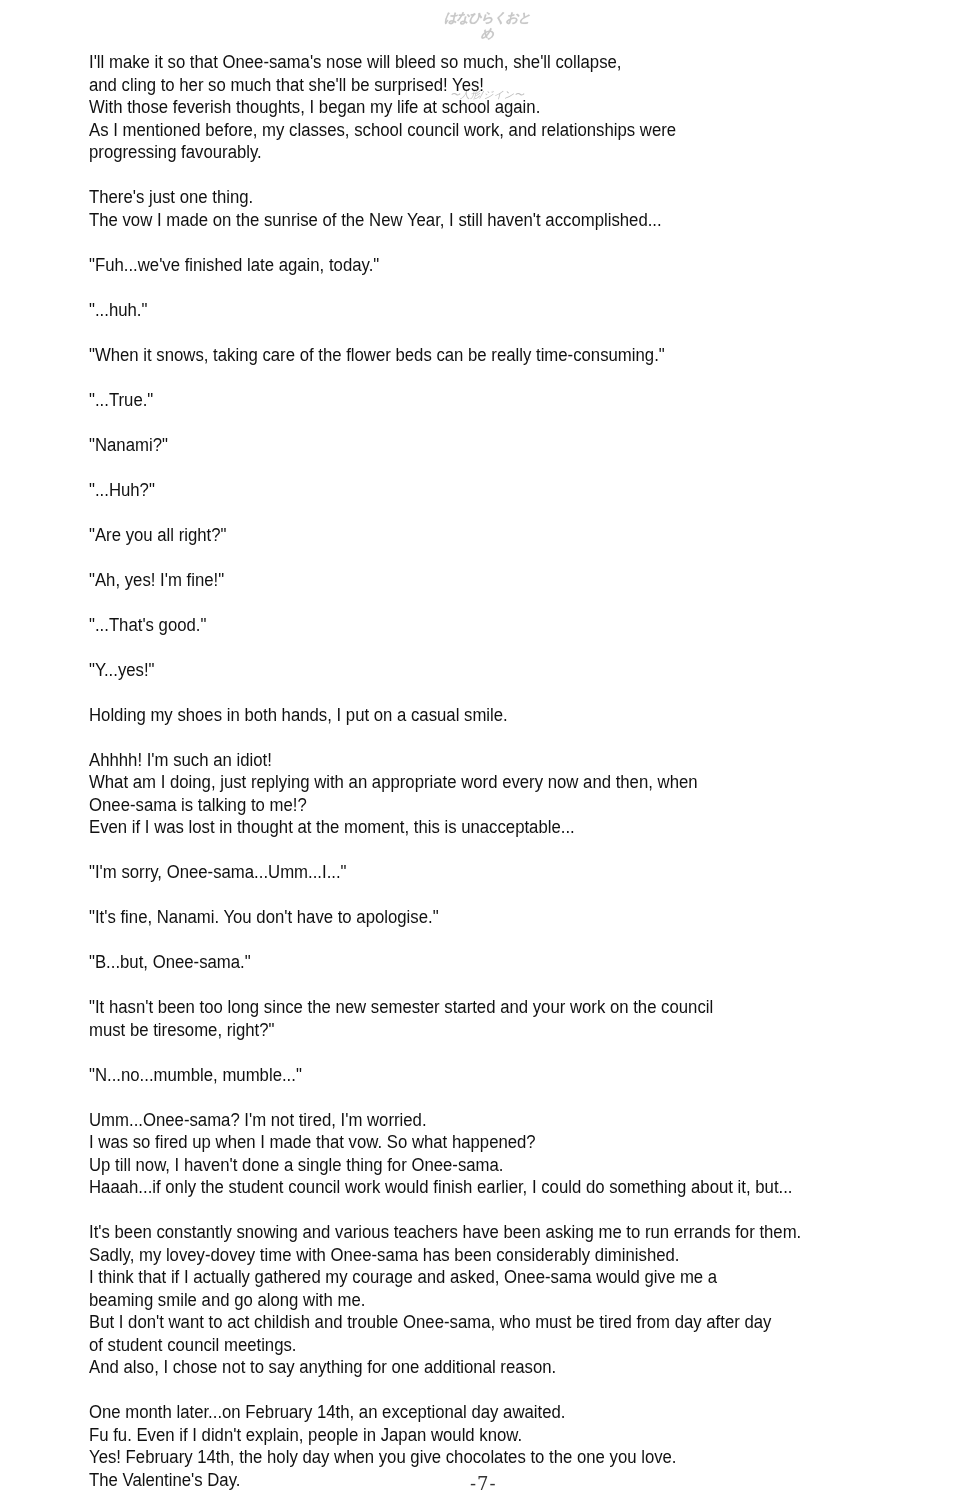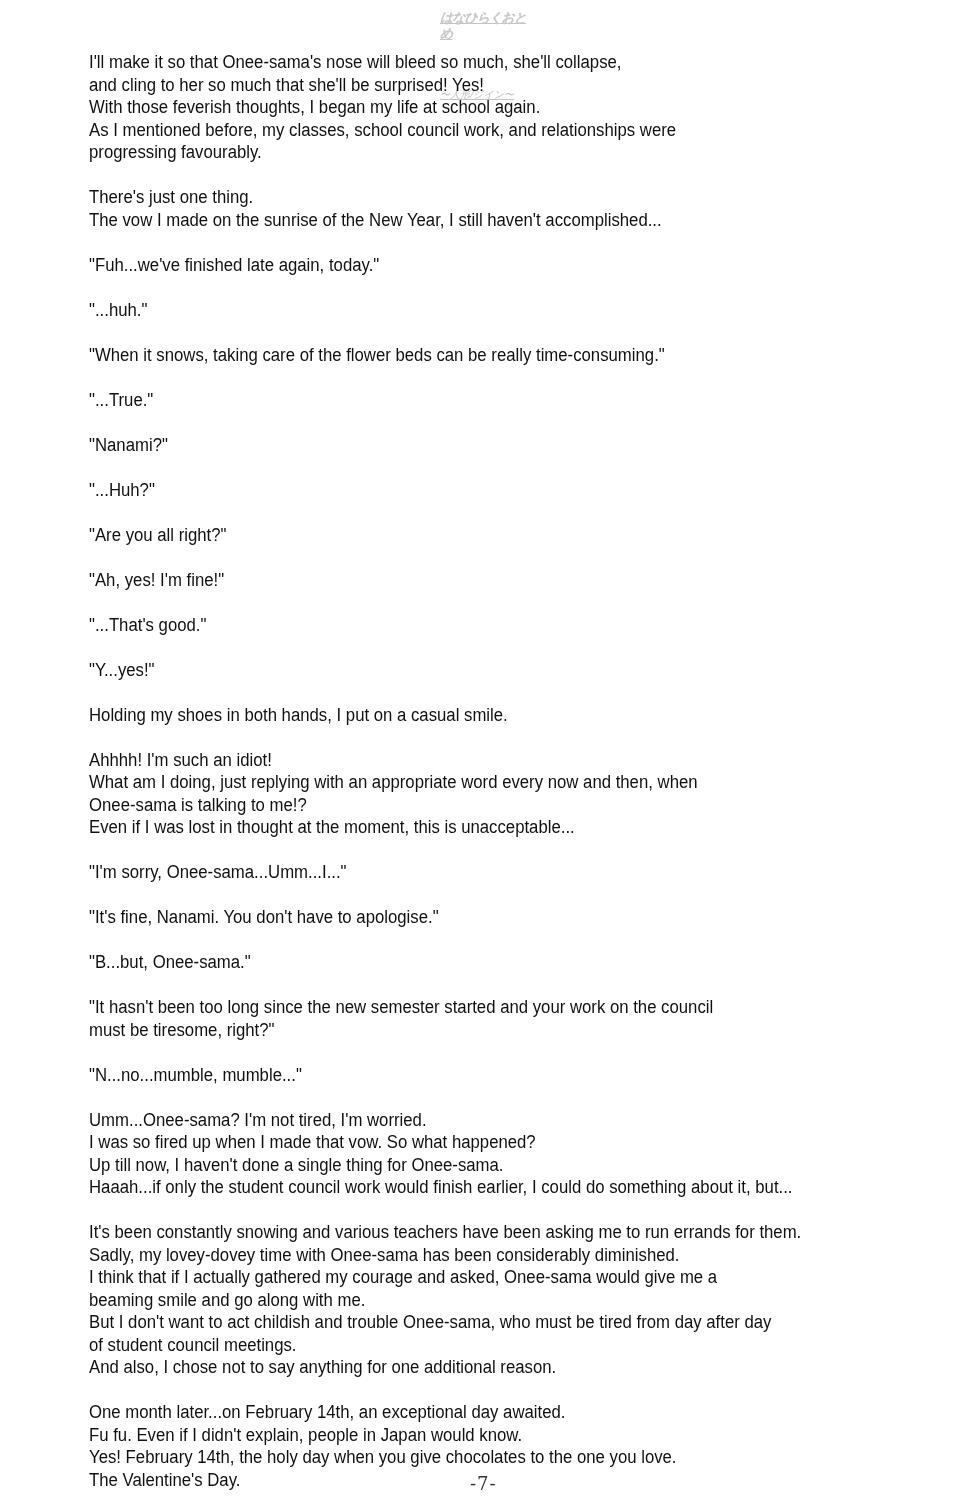--- a/index.html
+++ b/index.html
@@ -1,19 +1,19 @@
 <!DOCTYPE html>
 <html><head>
 <meta charset="utf-8">
 <style>
   html, body { margin: 0; padding: 0; background: #ffffff; }
   body { width: 953px; height: 1500px; position: relative; overflow: hidden; }
   .logo {
     position: absolute; left: 440px; top: 10px; width: 94px; height: 36px;
-    text-align: left; color: #c4c4c4; text-decoration: underline;
+    text-align: center; color: #c4c4c4;
   }
   .logo .l1 {
     font-family: "DejaVu Serif", serif; font-size: 13px; font-style: italic; font-weight: bold;
     letter-spacing: -1px; color: #c8c8c8; line-height: 16px;
     text-shadow: 0 0 1px #e0e0e0;
   }
   .logo .l2 {
     font-family: "DejaVu Serif", serif; font-size: 10px; font-style: italic;
     color: #bdbdbd; line-height: 11px; margin-top: 47px;
   }

